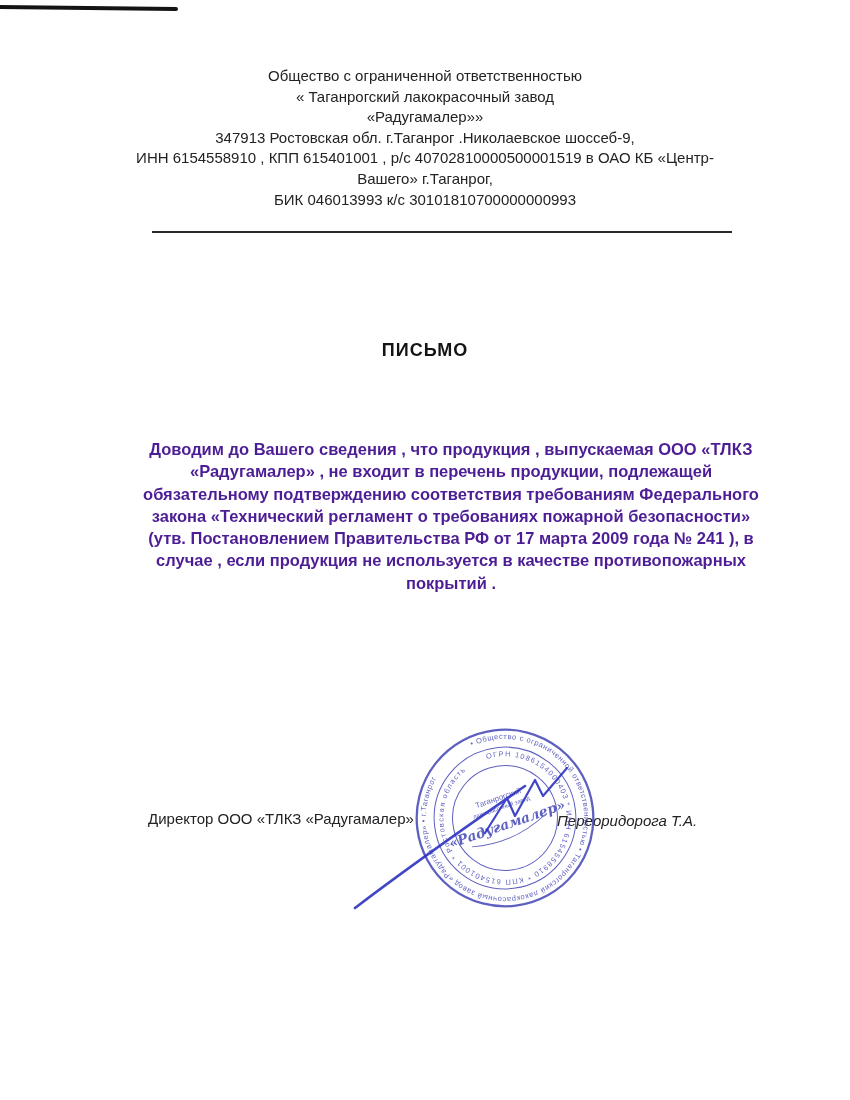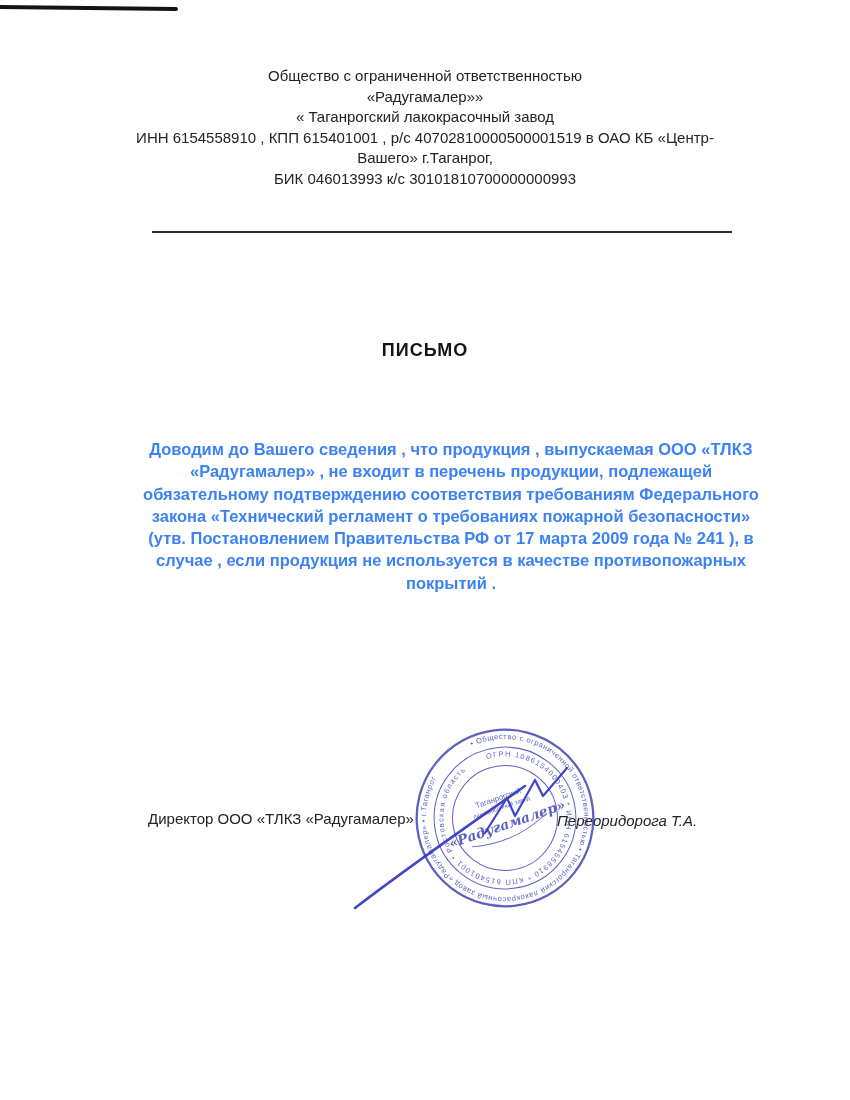--- a/index.html
+++ b/index.html
@@ -21,21 +21,21 @@
     background:#2a2a2c;
   }
   .title {
     position:absolute; top:340px; left:0; width:850px; 
     text-align:center; font-size:18px; font-weight:bold; letter-spacing:1px;
     color:#141416;
   }
   .body-text {
     position:absolute; top:438px; left:138px; width:626px;
     text-align:center; font-size:16.5px; font-weight:bold; line-height:22.3px;
-    color:#3b82f6;
+    color:#4c1d95;
   }
   .sig-role { position:absolute; top:810px; left:148px; font-size:15px; color:#232326; }
   .sig-name { position:absolute; top:812px; left:557px; font-size:15px; color:#232326;font-style:italic; }
   .stamp {
     position:absolute; left:413px; top:726px; width:184px; height:184px;
     color:var(--stamp-color,#3b3eb3); opacity:0.82; transform:rotate(-7deg);
   }
   .stamp text { fill:currentColor; }
   .sig-stroke {
     position:absolute; left:335px; top:728px; width:300px; height:195px;
@@ -44,22 +44,23 @@
 </style>
 </head>
 <body>
 
 <div class="page">
 
   <div class="artifact"></div>
 
   <div class="letterhead">
     <div>Общество с ограниченной ответственностью</div>
+    <div>« Таганрогский лакокрасочный завод</div>
     <div>«Радугамалер»»</div>
-    <div>« Таганрогский лакокрасочный завод</div>
+    <div>347913 Ростовская обл. г.Таганрог .Николаевское шоссеб-9,</div>
     <div>ИНН 6154558910 , КПП 615401001 , р/с 40702810000500001519 в ОАО КБ «Центр-</div>
     <div>Вашего» г.Таганрог,</div>
     <div>БИК 046013993 к/с 30101810700000000993</div>
   </div>
 
   <div class="rule"></div>
 
   <div class="title">ПИСЬМО</div>
 
   <div class="body-text">Доводим до Вашего сведения , что продукция , выпускаемая ООО «ТЛКЗ «Радугамалер» , не входит в перечень продукции, подлежащей обязательному подтверждению соответствия требованиям Федерального закона «Технический регламент о требованиях пожарной безопасности» (утв. Постановлением Правительства РФ от 17 марта 2009 года № 241 ), в случае , если продукция не используется в качестве противопожарных покрытий .</div>

